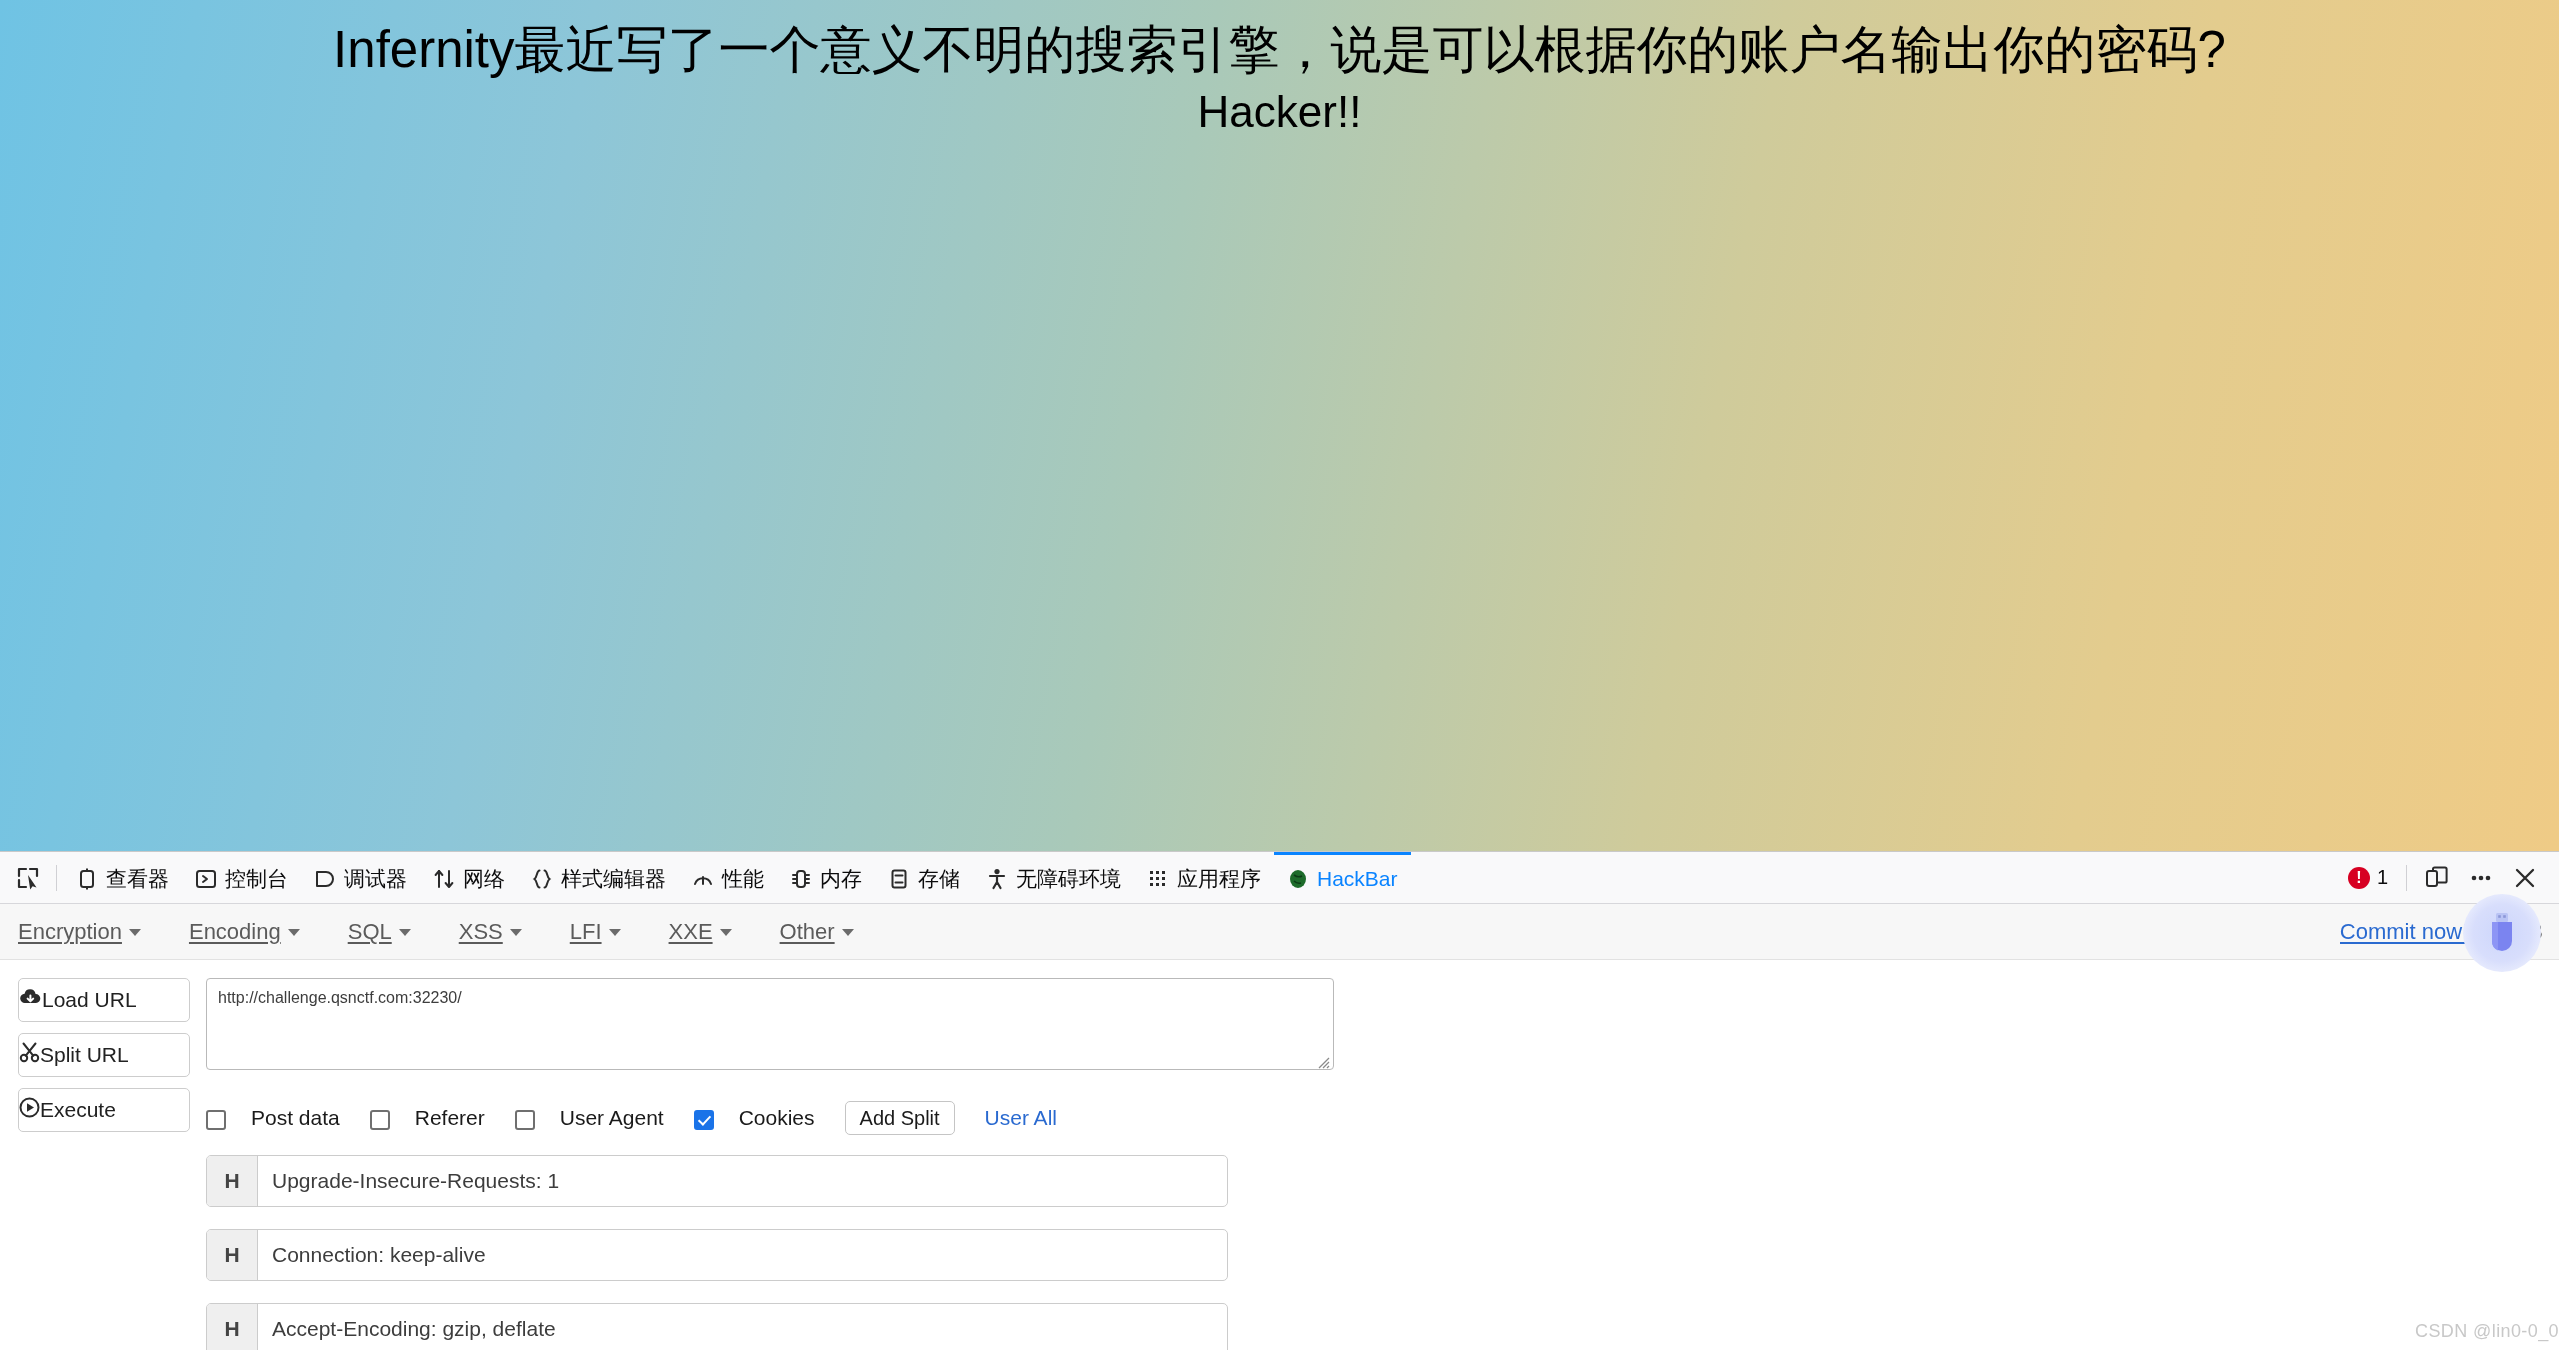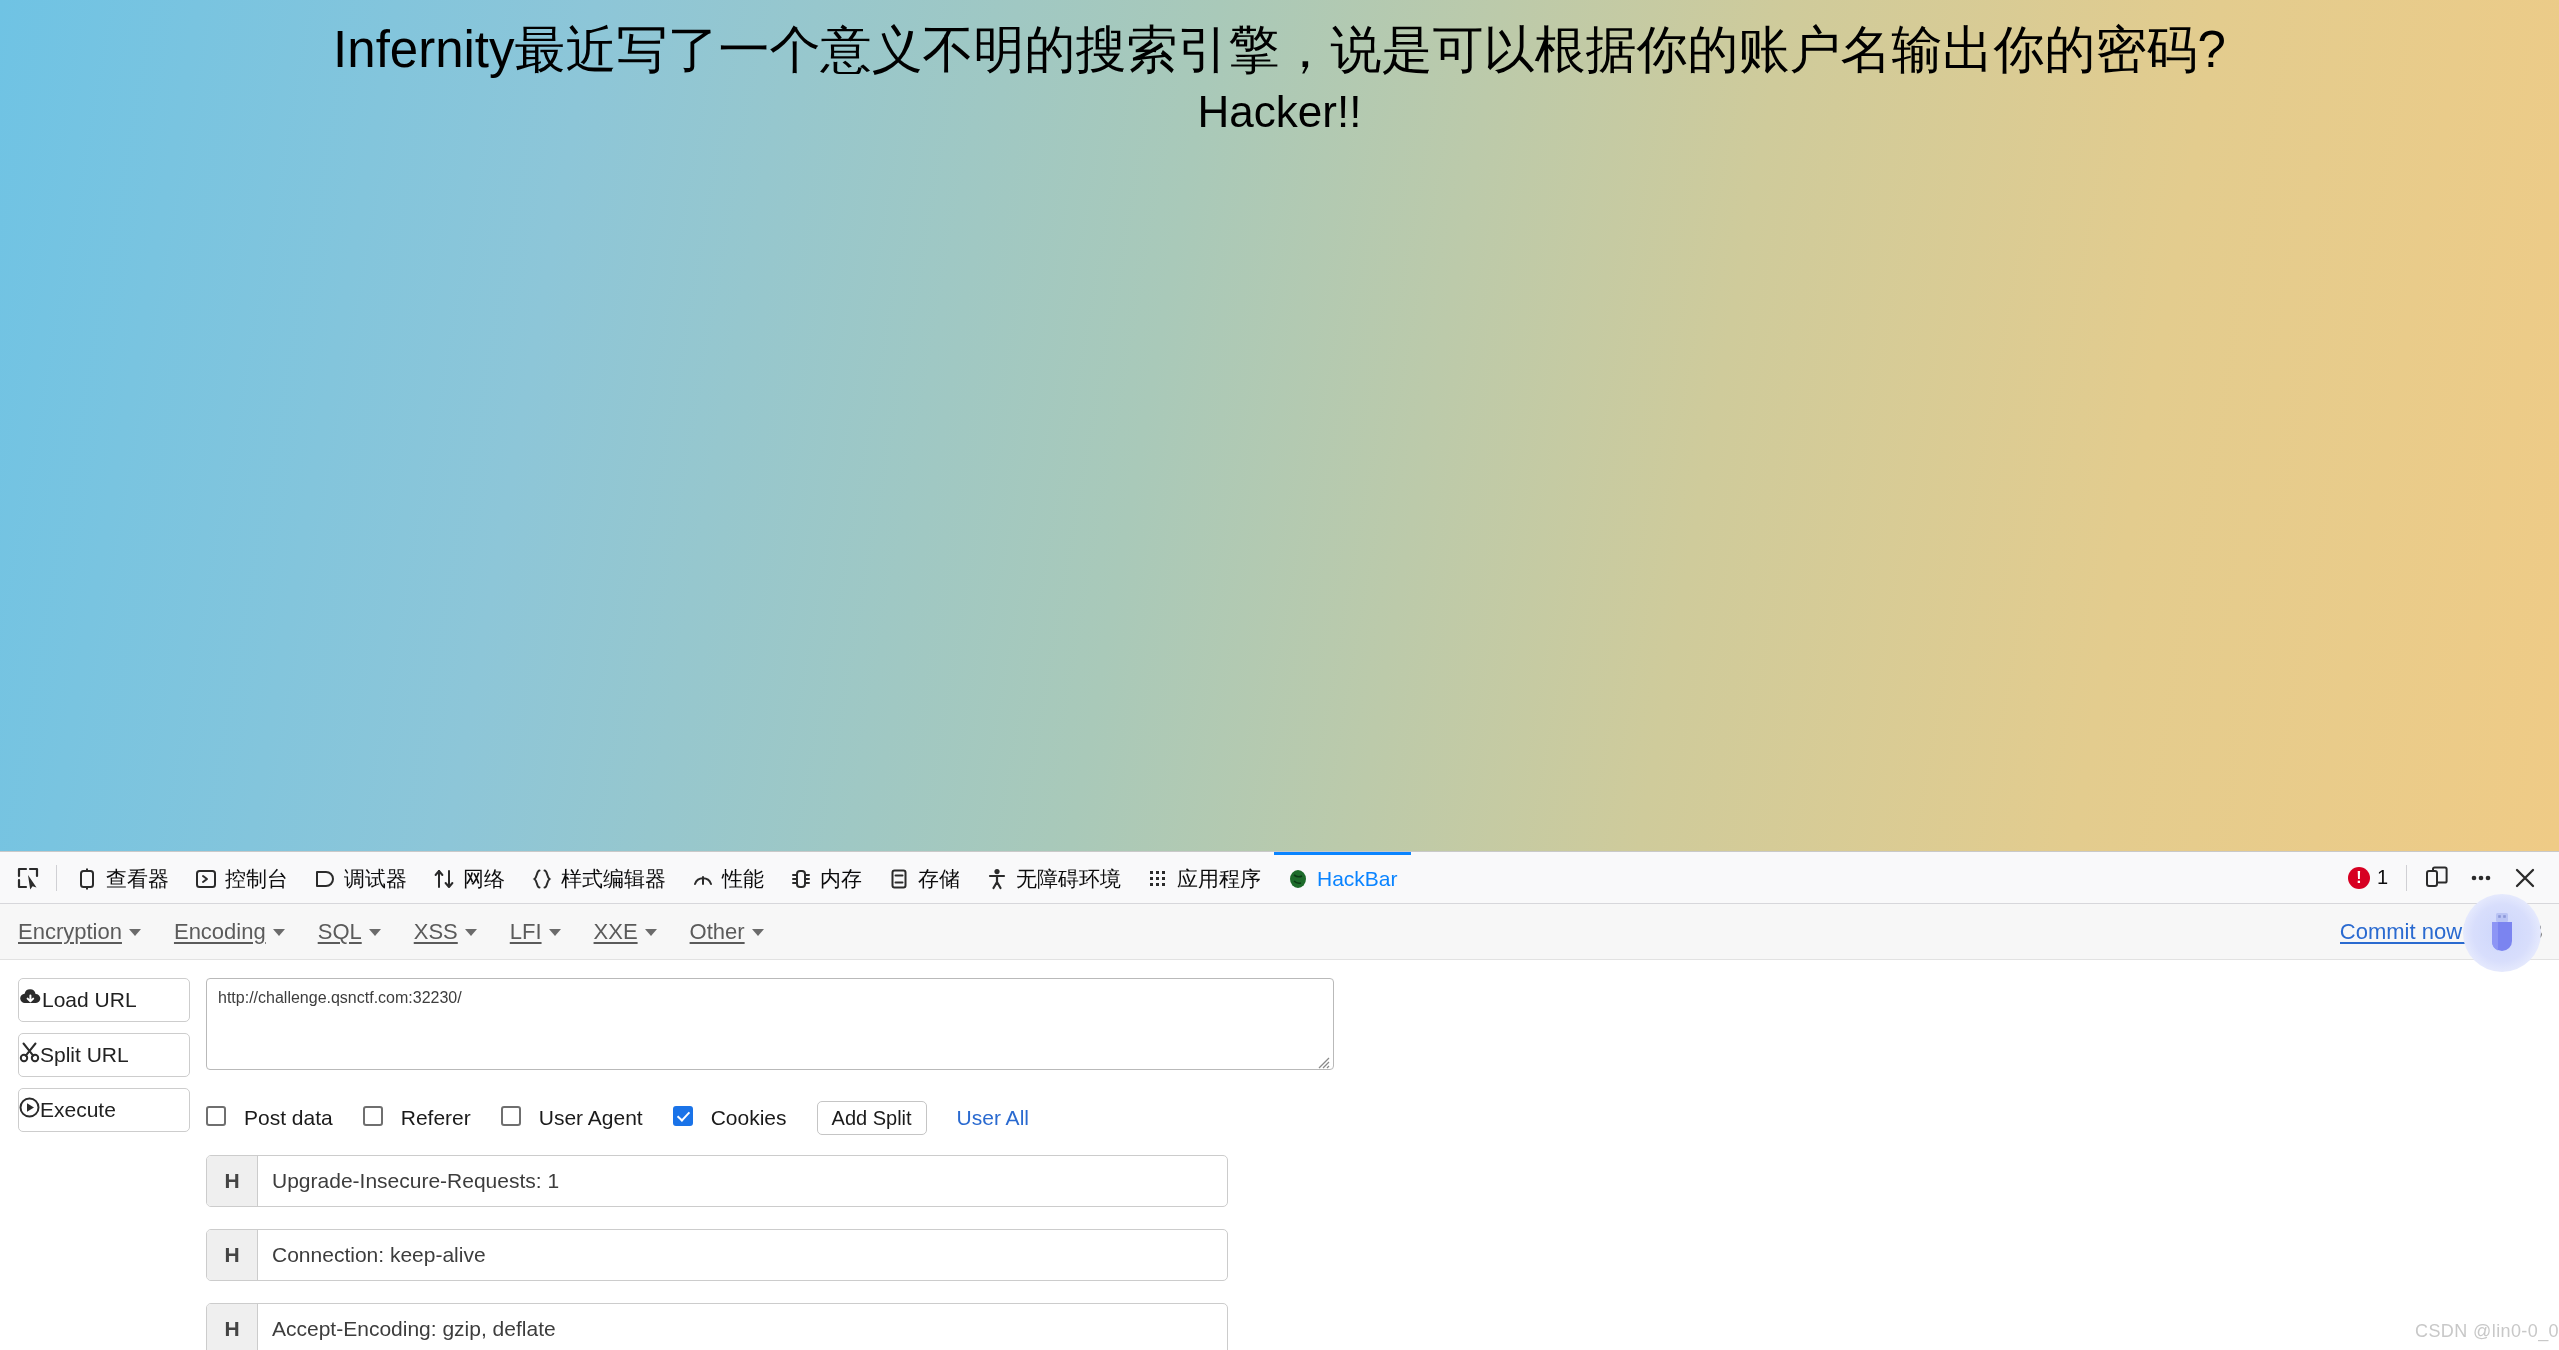--- a/index.html
+++ b/index.html
@@ -165,21 +165,21 @@
     align-items: center;
     height: 56px;
     background: #f7f7f7;
     border-bottom: 1px solid #e2e2e2;
     padding: 0 16px 0 18px;
     box-sizing: border-box;
   }
   .hb-menu {
     display: flex;
     align-items: center;
-    gap: 33px;
+    gap: 48px;
     flex: 1 1 auto;
   }
   .hb-menu-item {
     display: inline-flex;
     align-items: baseline;
     gap: 7px;
     color: #5b5b5b;
     font-size: 22px;
     cursor: pointer;
   }
@@ -283,22 +283,22 @@
   .opts-row {
     display: flex;
     align-items: center;
     gap: 0;
     margin-top: 26px;
     font-size: 21px;
     color: #1a1a1a;
   }
   .opt {
     display: inline-flex;
-    align-items: flex-start;
-    gap: 18px;
+    align-items: flex-end;
+    gap: 25px;
     margin-right: 30px;
     cursor: pointer;
   }
   .cbx {
     width: 20px;
     height: 20px;
     border: 2px solid #6f6f6f;
     border-radius: 3px;
     background: #fff;
     box-sizing: border-box;

